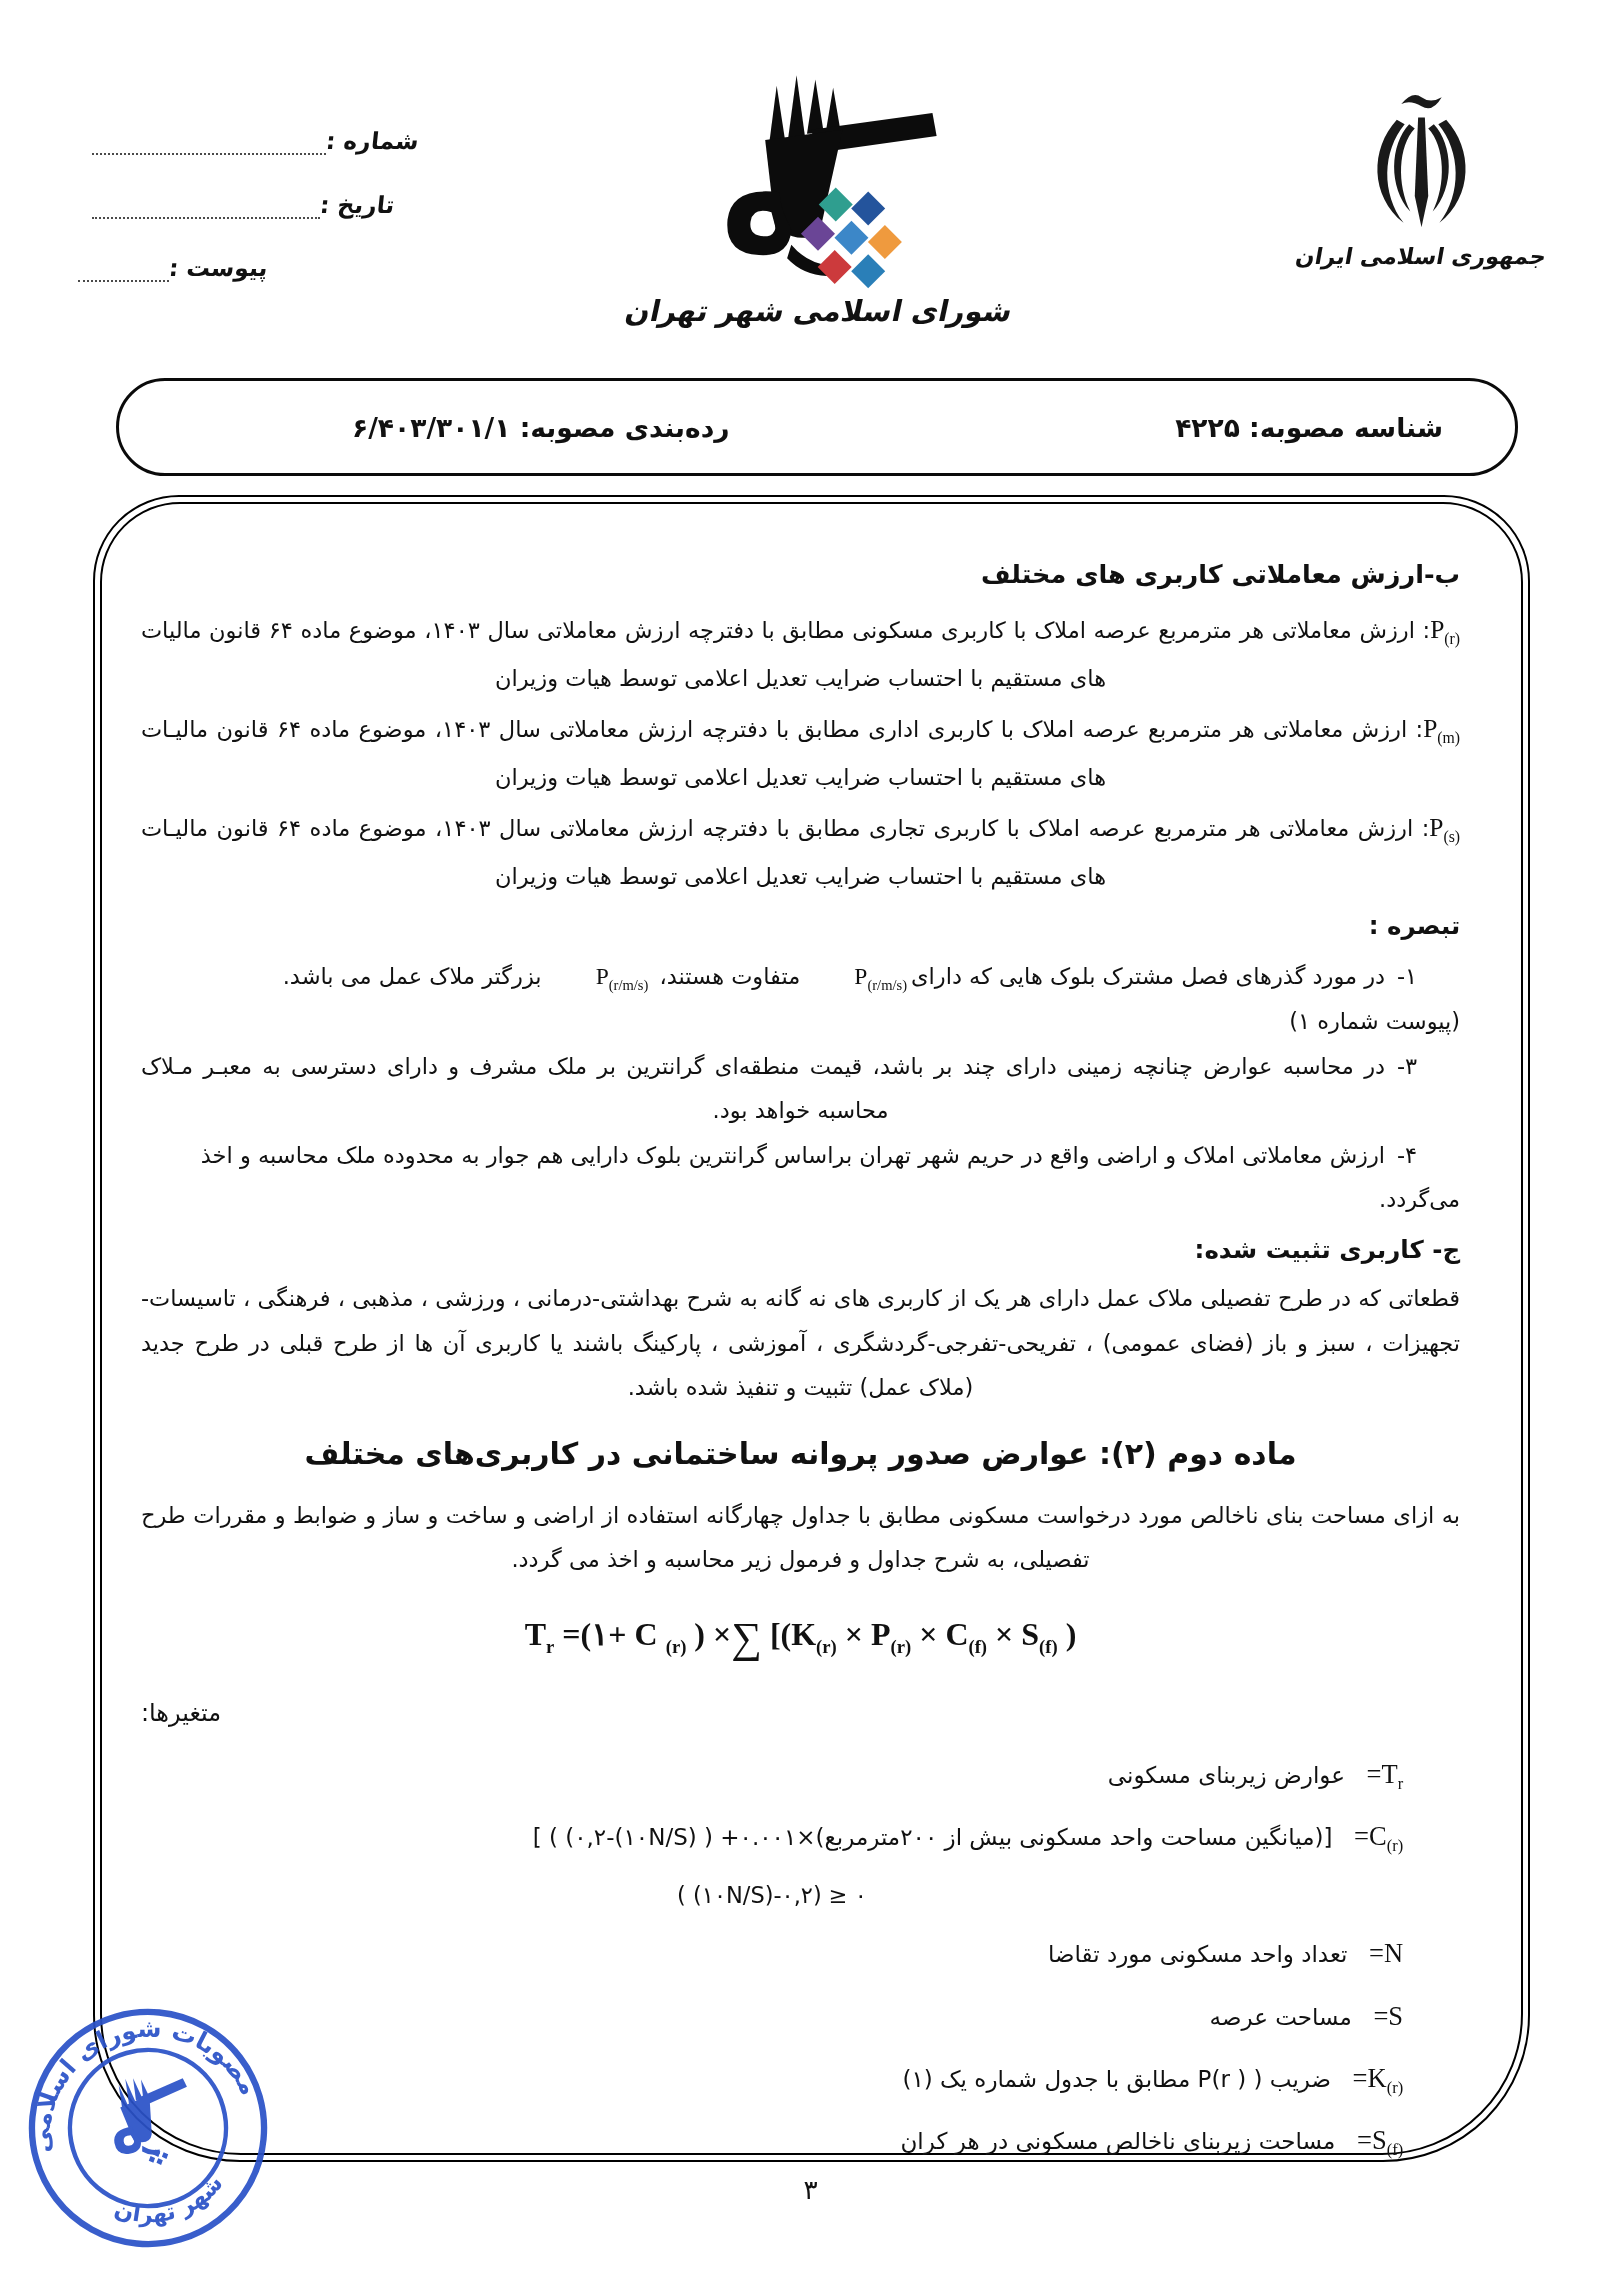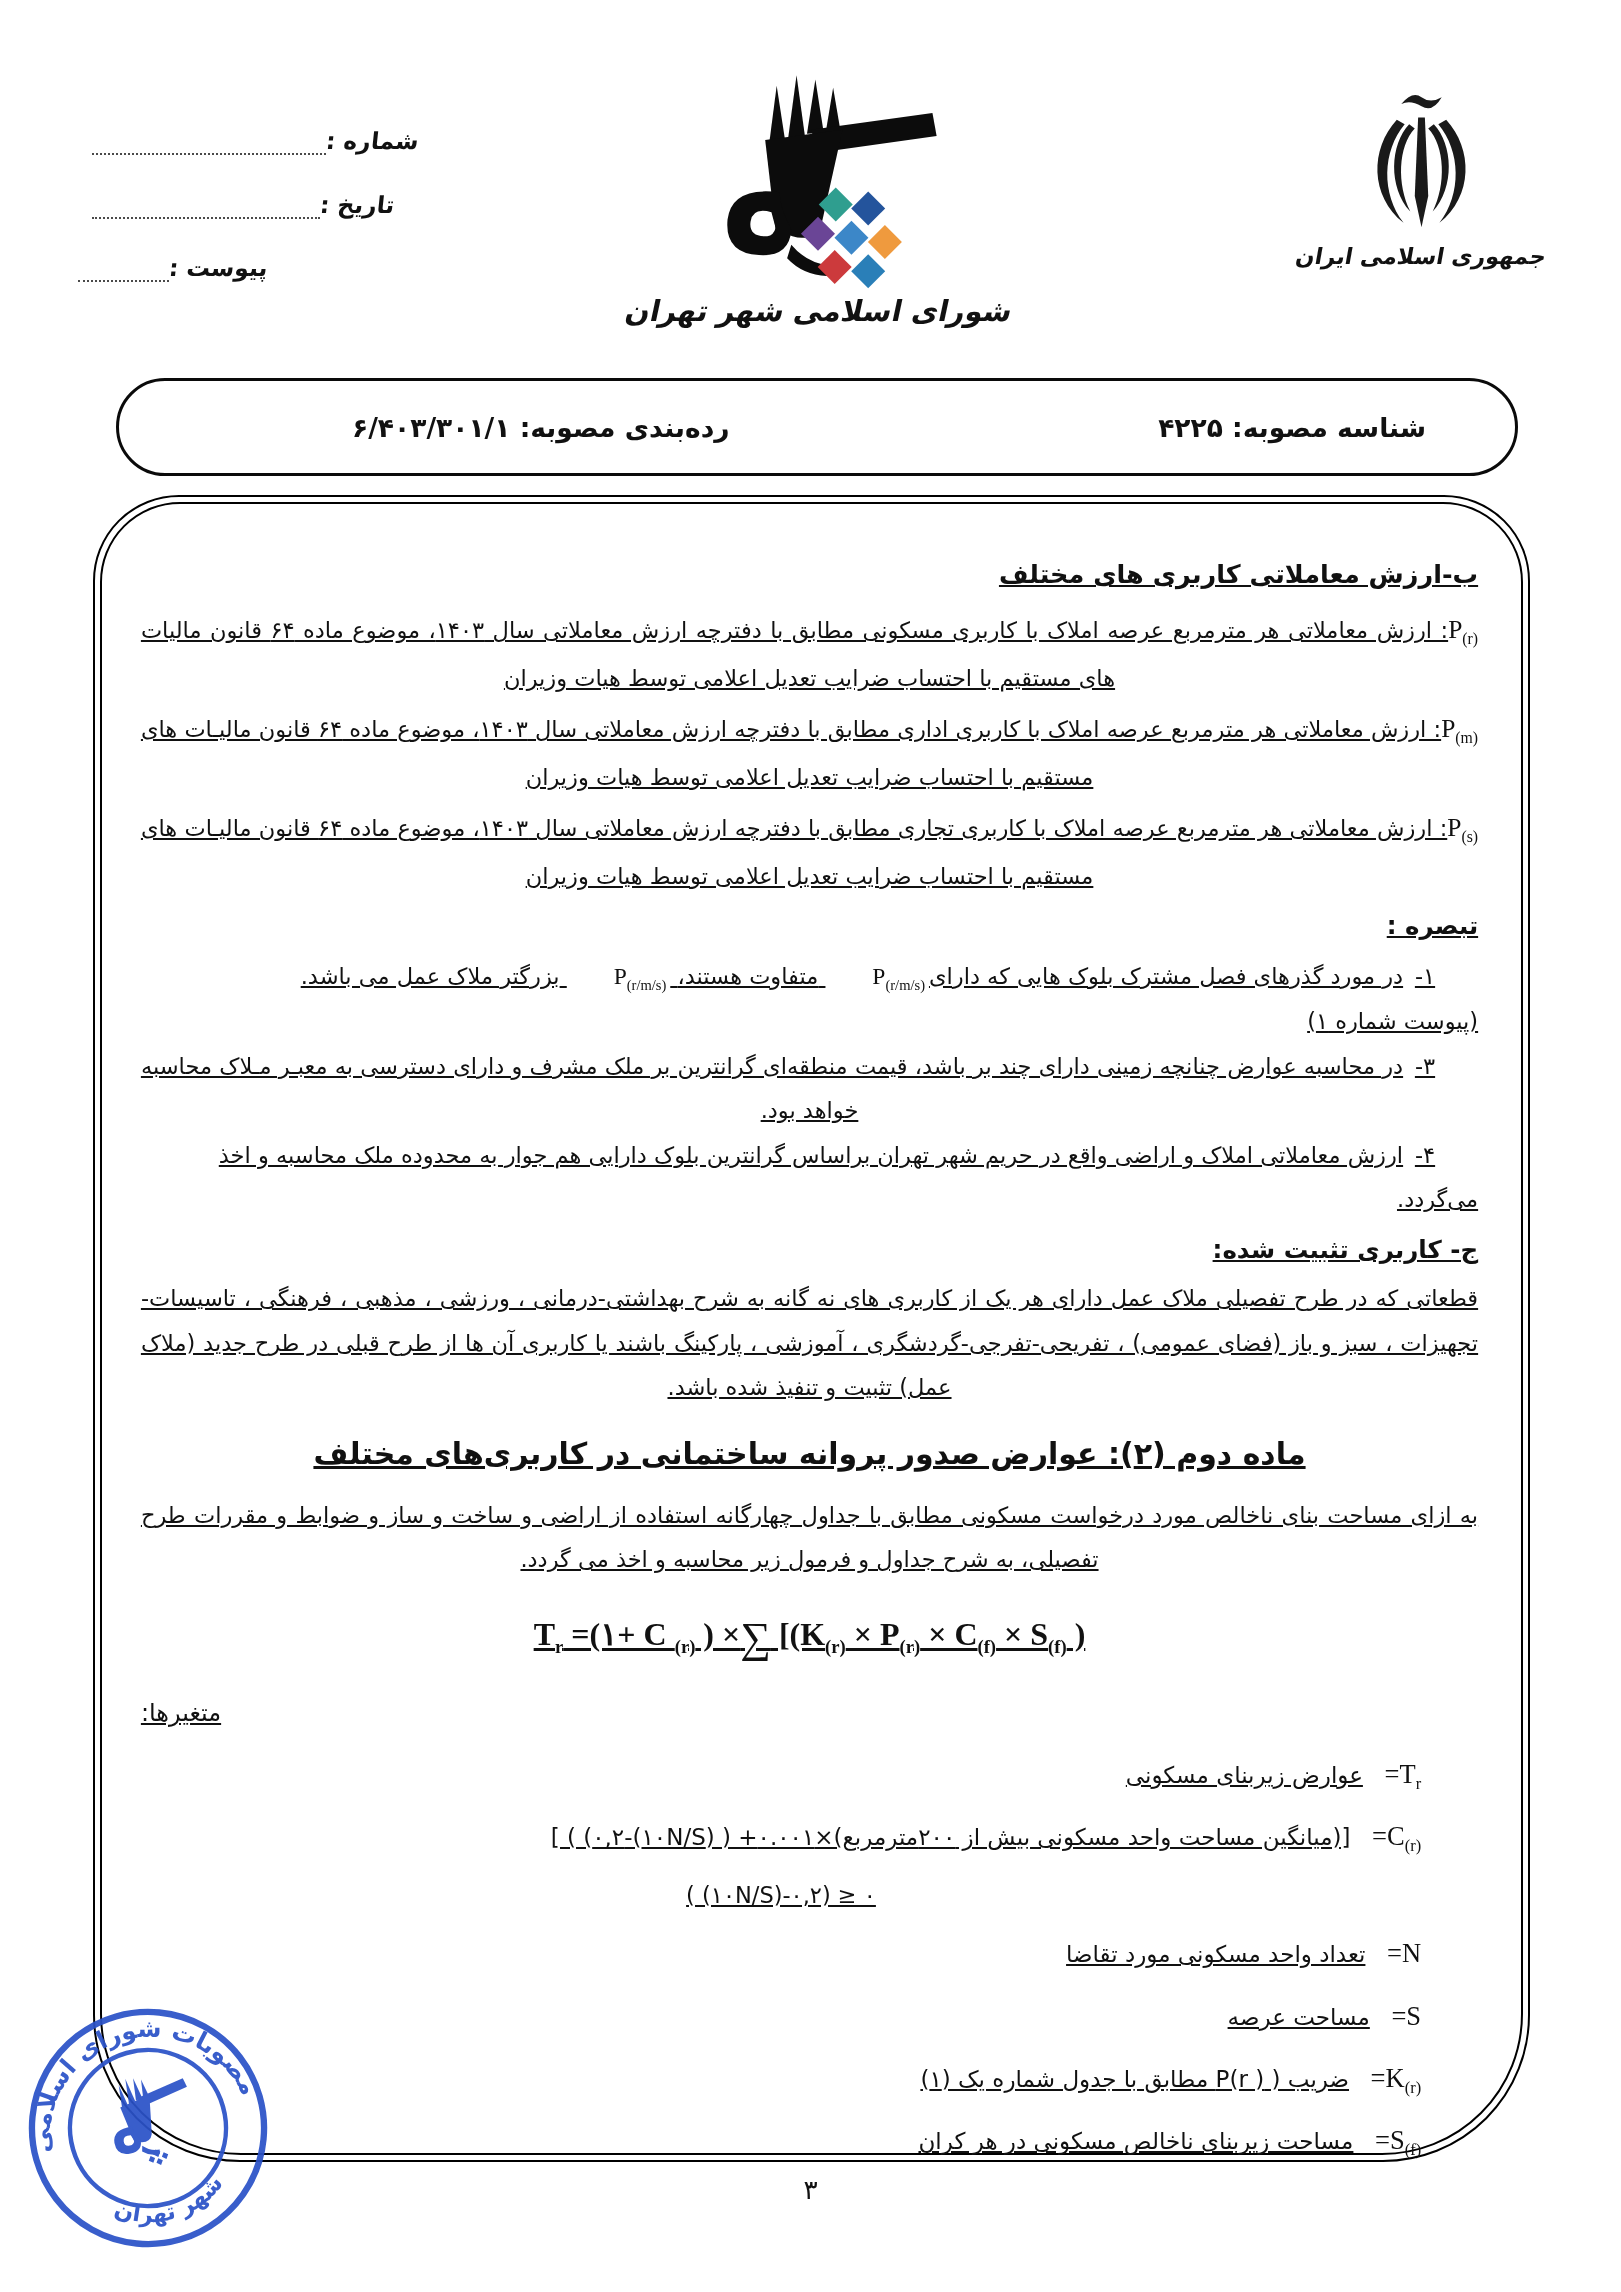--- a/index.html
+++ b/index.html
@@ -17,32 +17,32 @@
   .logo-wrap{position:absolute;left:686px;top:69px;width:265px;height:230px;}
   .council-name{position:absolute;left:613px;top:294px;width:412px;text-align:center;
       font-size:29px;font-weight:bold;transform:skewX(-12deg);letter-spacing:1px;}
   .emblem-wrap{position:absolute;left:1348px;top:86px;width:147px;height:157px;}
   .state-name{position:absolute;left:1269px;top:243px;width:304px;text-align:center;
       font-size:22.5px;font-weight:bold;transform:skewX(-10deg);}
 
   
   .id-bar{position:absolute;left:116px;top:378px;width:1396px;height:92px;
       border:3.9px solid #0a0a0a;border-radius:51px;background:#fff;}
-  .id-bar .bar-right{position:absolute;right:89px;top:50%;transform:translateY(-50%);
+  .id-bar .bar-right{position:absolute;right:72px;top:50%;transform:translateY(-50%);
       font-weight:bold;font-size:26.5px;direction:rtl;}
   .id-bar .bar-left{position:absolute;left:233px;top:50%;transform:translateY(-50%);
       font-weight:bold;font-size:26.5px;direction:rtl;}
 
   
   .main-box{position:absolute;left:93px;top:495px;width:1433px;height:1663px;
       border:2.9px solid #000;border-radius:86px 86px 147px 147px;}
   .main-box-inner{position:absolute;inset:4.9px;border:2px solid #000;
       border-radius:80px 80px 141px 141px;}
-  .doc-body{position:absolute;inset:0;padding:45px 43px 0 39px;direction:rtl;
-      font-size:22.5px;line-height:1.98;text-decoration:underline;}
+  .doc-body{position:absolute;inset:0;padding:45px 61px 0 39px;direction:rtl;
+      font-size:22.5px;line-height:1.98;}
 
   .h-section{font-weight:bold;font-size:25.5px;margin:0 0 5.9px 0;text-align:right;}
   .def{margin:0 0 3.9px 0;text-align:justify;text-align-last:center;}
   .pvar{font-family:"Liberation Serif",serif;font-size:25.5px;display:inline-block;direction:ltr;}
   .pvar sub,.ivar sub,.var-token sub{font-size:0.62em;}
   .note-heading{font-weight:bold;font-size:24.5px;margin:3.9px 0 2px 0;}
   .note{margin:0;text-indent:43px;}
   .n-right{text-align:right;}
   .n-just{text-align:justify;}
   .n-just-c{text-align:justify;text-align-last:center;}

